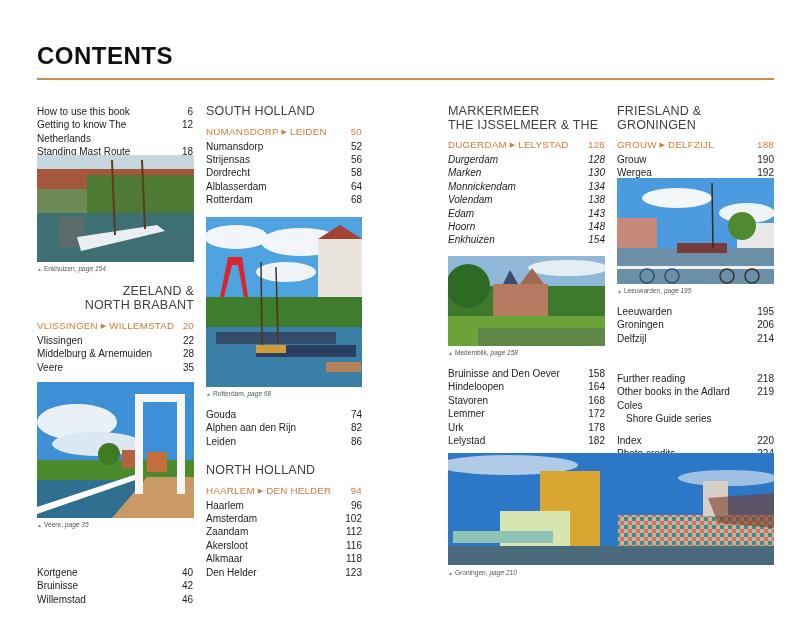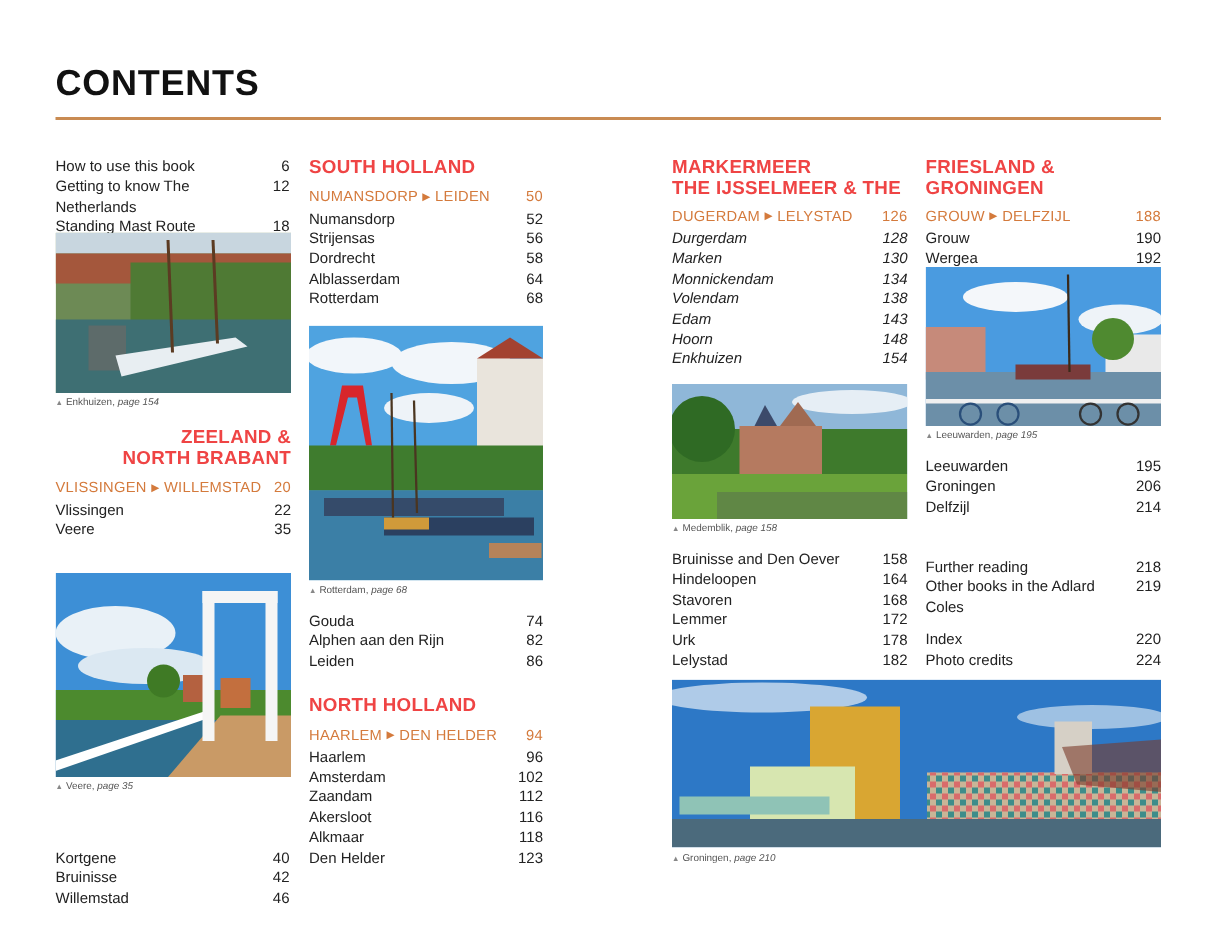--- a/index.html
+++ b/index.html
@@ -5,21 +5,21 @@
   html, body { margin:0; padding:0; }
   body { width:810px; height:624px; background:#fff; position:relative; overflow:hidden;
          font-family:"Liberation Sans", sans-serif; color:#1a1a1a; }
   .page { position:absolute; left:0; top:0; width:810px; height:624px; }
   .title { position:absolute; left:37px; top:36px; font-size:24px; font-weight:bold; letter-spacing:0.5px;
            color:#111; font-family:"Liberation Sans", sans-serif; line-height:40px; }
   .rule { position:absolute; left:37px; top:78px; width:737px; height:2px; background:#c98b52; }
   .col { position:absolute; }
   .row { display:flex; justify-content:space-between; font-size:10px; line-height:13.4px; color:#222; }
   .row .n { text-align:right; }
-  .h { font-size:12.5px; font-weight:bold; line-height:13.5px; color:#ef4444; letter-spacing:0.2px; }
+  .h { font-size:12.5px; font-weight:normal; line-height:13.5px; color:#404040; letter-spacing:0.2px; }
   .route { display:flex; justify-content:space-between; font-size:9.8px; line-height:13px; color:#d47a3c; letter-spacing:0.2px; }
   .route .arrow { font-size:7px; vertical-align:1px; }
   .photo { position:absolute; overflow:hidden; }
   .cap { position:absolute; font-size:6.6px; color:#555; }
   .cap i { font-style:italic; }
   .cap .tri { font-size:5px; color:#888; margin-right:2px; }
   .indent { padding-left:9px; }
 </style>
 </head>
 <body>
@@ -64,20 +64,24 @@
         <div>NORTH BRABANT</div>
       </div>
     <div class="route" style="margin-top:7px;">
         <span><span>VLISSINGEN</span> <span class="arrow">▶</span> <span>WILLEMSTAD</span></span>
         <span>20</span>
       </div>
     <div style="margin-top:2px;">
       <div class="row">
           <span>Vlissingen</span>
           <span>22</span>
+        </div>
+      <div class="row">
+          <span>Middelburg &amp; Arnemuiden</span>
+          <span>28</span>
         </div>
       <div class="row">
           <span>Veere</span>
           <span>35</span>
         </div>
     </div>
   </div>
 
   <div class="photo" style="left:37px; top:382px; width:157px; height:136px;">
     <svg width="157" height="136" viewBox="0 0 157 136">
@@ -350,20 +354,23 @@
   </div>
 
   <div class="col" style="left:617px; top:372px; width:157px;">
     <div class="row">
         <span>Further reading</span>
         <span>218</span>
       </div>
     <div class="row">
         <span>Other books in the Adlard Coles</span>
         <span>219</span>
+      </div>
+    <div class="row indent">
+        <span>Shore Guide series</span>
       </div>
     <div style="height:8px;"></div>
     <div class="row">
         <span>Index</span>
         <span>220</span>
       </div>
     <div class="row">
         <span>Photo credits</span>
         <span>224</span>
       </div>

